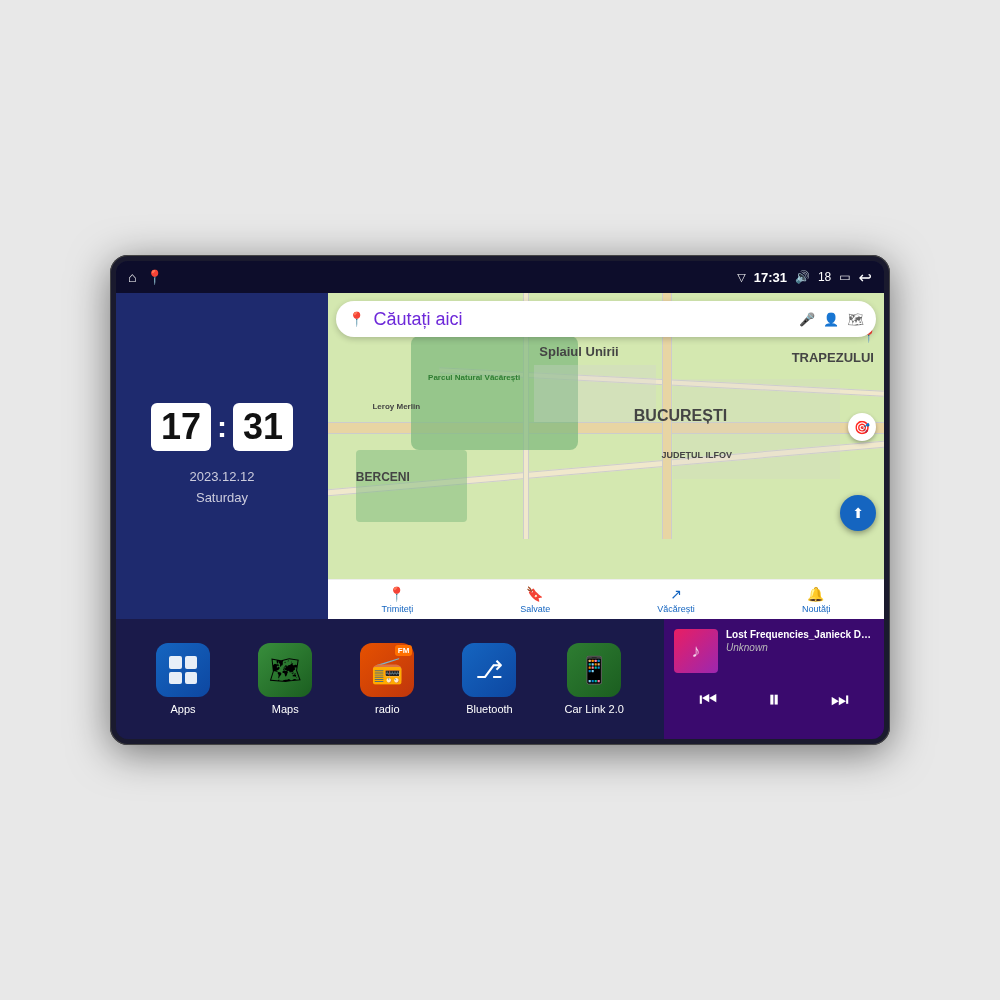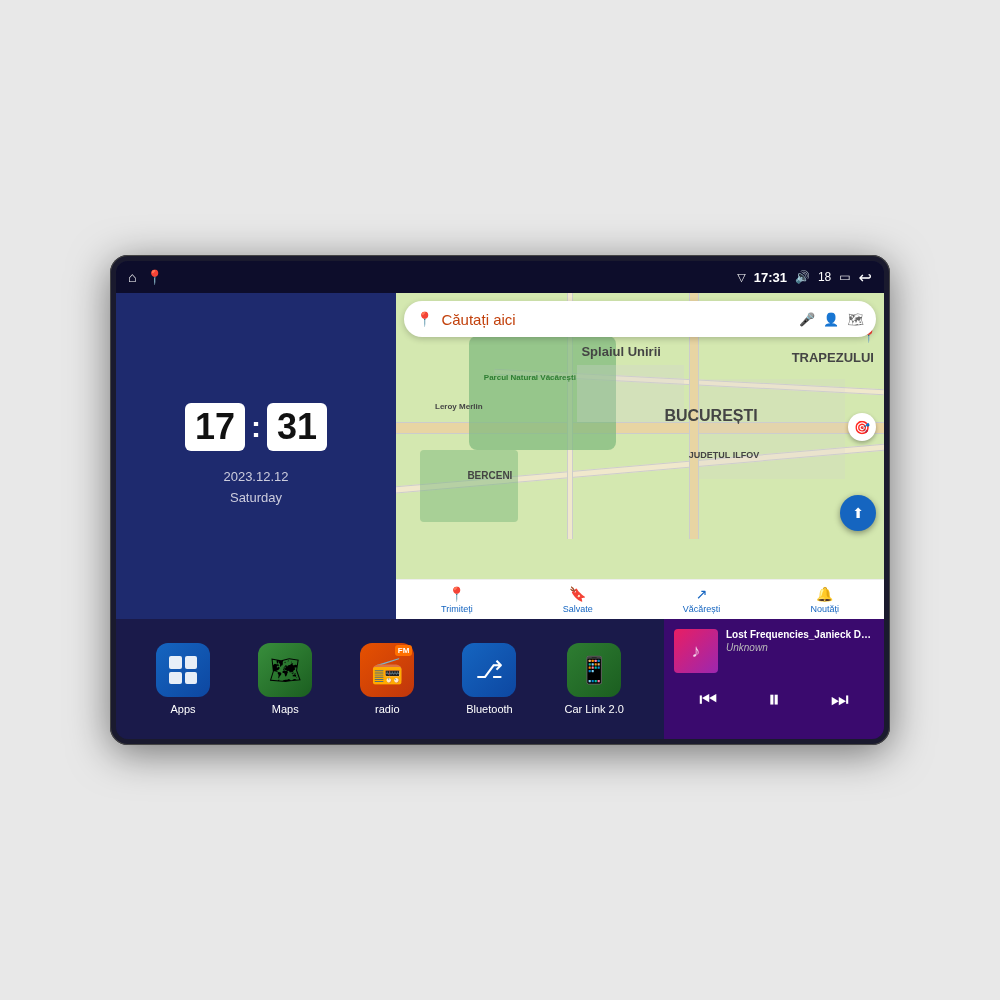--- a/index.html
+++ b/index.html
@@ -56,21 +56,21 @@
 
     
     .top-section {
       display: flex;
       flex: 1;
       min-height: 0;
     }
 
     
     .clock-widget {
-      width: 280px;
+      width: 212px;
       background: #1e2a6e;
       display: flex;
       flex-direction: column;
       align-items: center;
       justify-content: center;
       padding: 16px;
       flex-shrink: 0;
     }
     .clock-display {
       display: flex;
@@ -117,21 +117,21 @@
       background: #fff;
       border-radius: 20px;
       display: flex;
       align-items: center;
       padding: 0 12px;
       gap: 8px;
       box-shadow: 0 2px 6px rgba(0,0,0,0.2);
       z-index: 10;
     }
     .map-pin-icon { color: #e53935; font-size: 14px; }
-    .map-search-text { flex: 1; font-size: 15px; color: #c2410c; }
+    .map-search-text { flex: 1; font-size: 18px; color: #6d28d9; }
     .map-search-right { display: flex; gap: 8px; align-items: center; }
 
     
     .map-background {
       position: absolute;
       top: 0; left: 0; right: 0; bottom: 40px;
       background: #d4e8b0;
       overflow: hidden;
     }
     .map-road-h {
@@ -381,21 +381,21 @@
             <div class="map-road-v" style="left:60%;top:0;bottom:40px;background:#e8d5a3;width:10px;"></div>
 
             <div class="map-area-green" style="left:15%;top:15%;width:30%;height:40%;opacity:0.7;border-radius:8px;"></div>
             <div class="map-area-green" style="left:5%;top:55%;width:20%;height:25%;opacity:0.5;"></div>
 
             <div class="map-area-gray" style="left:37%;top:25%;width:22%;height:20%;opacity:0.3;"></div>
             <div class="map-area-gray" style="left:62%;top:30%;width:30%;height:35%;opacity:0.2;"></div>
 
             <div class="map-label" style="left:18%;top:28%;color:#2e7d32;font-size:8px;">Parcul Natural Văcărești</div>
             <div class="map-label" style="left:8%;top:38%;font-size:8px;">Leroy Merlin</div>
-            <div class="map-label" style="left:5%;top:62%;font-weight:900;font-size:10px;padding-left:47px;">BERCENI</div>
+            <div class="map-label" style="left:5%;top:62%;font-weight:900;font-size:12px;">BERCENI</div>
             <div class="map-label" style="left:55%;top:40%;font-weight:900;font-size:16px;">BUCUREȘTI</div>
             <div class="map-label" style="left:60%;top:55%;font-size:9px;">JUDEȚUL ILFOV</div>
             <div class="map-label" style="left:38%;top:18%;color:#444;">Splaiul Unirii</div>
             <div class="map-label" style="right:10px;top:20%;font-size:13px;">TRAPEZULUI</div>
             <div class="map-label" style="right:12px;top:8%;font-size:9px;">UZANA</div>
 
             <div style="position:absolute;right:6px;top:12%;color:#e53935;font-size:14px;">📍</div>
 
             <div class="map-overlay-btn" style="top:42%;right:8px;">🎯</div>
             <div class="map-fab">

